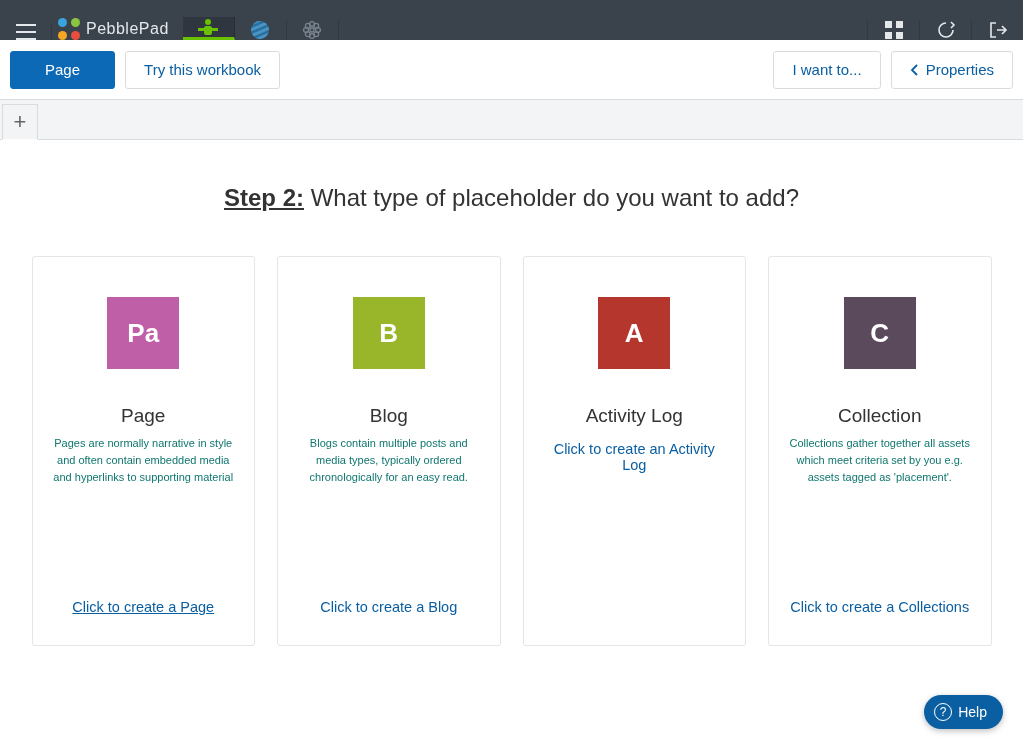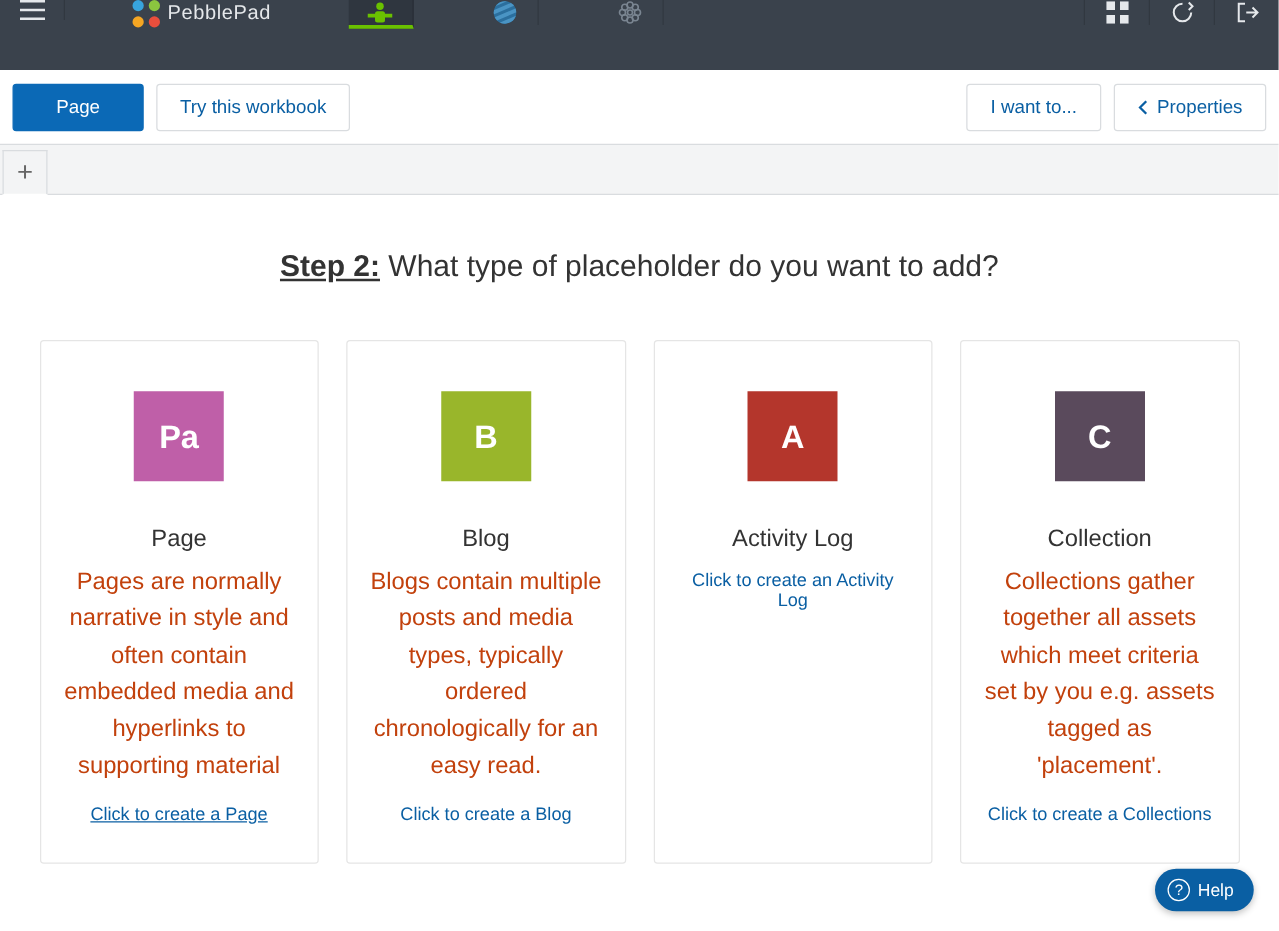--- a/index.html
+++ b/index.html
@@ -25,25 +25,24 @@
     font-family: "Segoe UI", Arial, sans-serif;
     font-size: 14px;
     color: var(--text-dark);
     background: #fff;
     height: 100%;
     overflow: hidden;
   }
   
   .topbar {
     display: flex;
-    align-items: flex-start;
-    height: 56px;
+    align-items: flex-end;
+    height: 40px;
     background: var(--header-bg);
     color: #e5e8eb;
-    gap: 48px;
   }
   .topbar .cell {
     display: flex;
     align-items: center;
     justify-content: center;
     width: 52px;
     cursor: pointer;
     border-right: 1px solid rgba(0,0,0,0.15);
   }
   .topbar .cell svg { display:block; }
@@ -164,22 +163,22 @@
     color:#fff; font-weight:700; font-size:26px;
     margin-bottom: 36px;
   }
   .card h3 {
     font-size: 19px;
     font-weight:400;
     color:#333;
     margin: 0 0 8px;
   }
   .card p {
-    font-size: 19px;
-    color:#c2410c;
+    font-size: 11px;
+    color:#0f766e;
     margin:0 0 10px;
     line-height:1.55;
     flex:1;
   }
   .card a {
     color: var(--link-blue);
     font-size: 14.5px;
     text-decoration:none;
     margin-top: 6px;
   }

